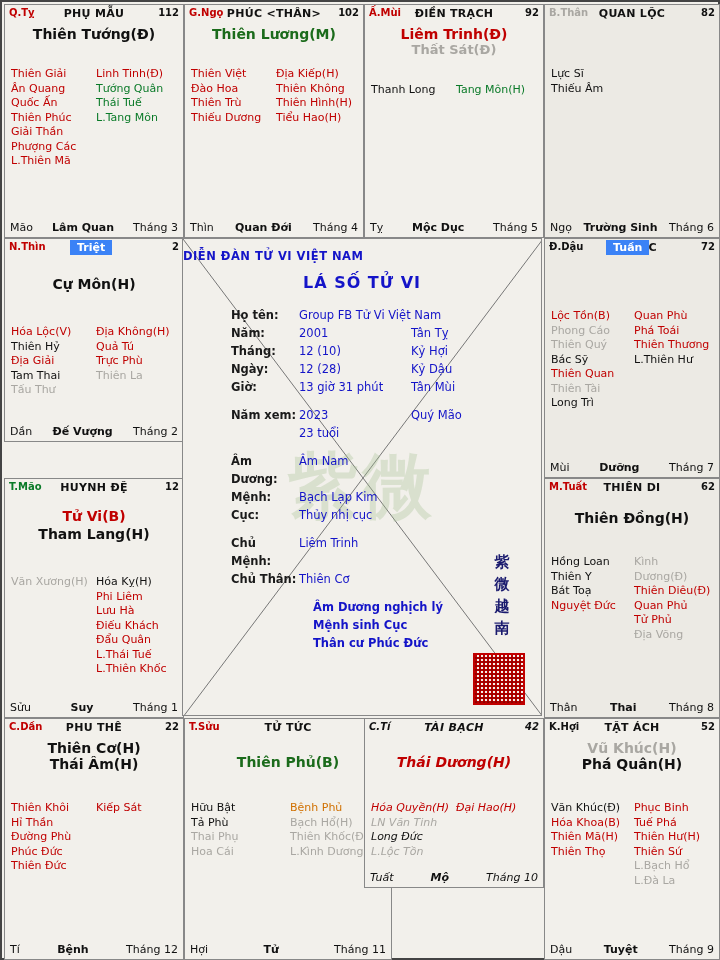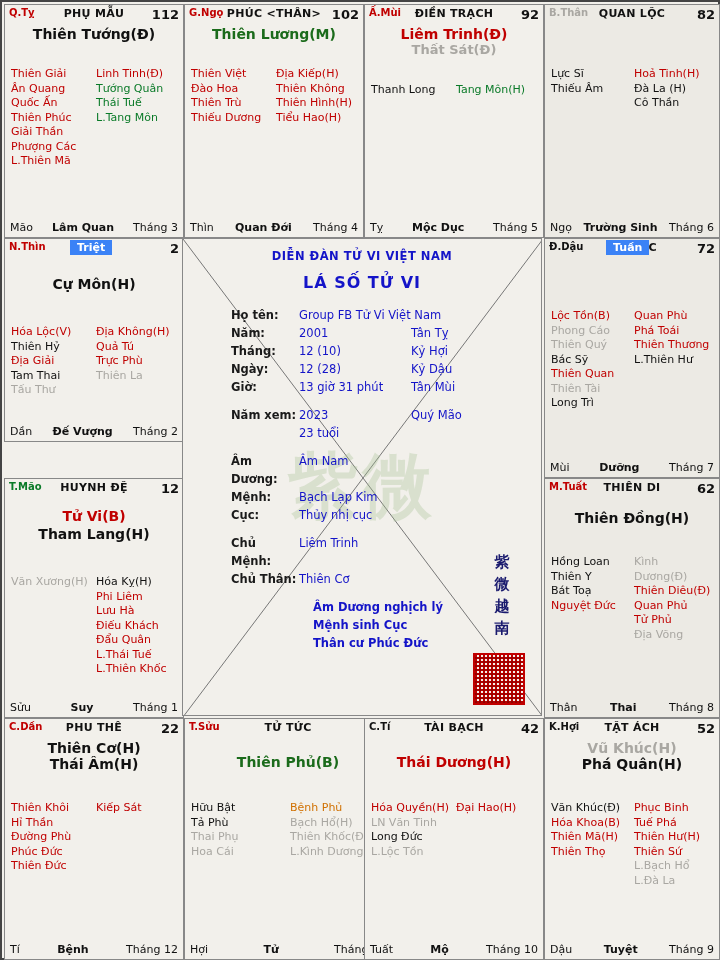--- a/index.html
+++ b/index.html
@@ -30,21 +30,21 @@
   .chead{
     position:relative;
     height:17px;
     padding:2px 4px 0 4px;
     font-size:11px;
     font-weight:bold;
     white-space:nowrap;
   }
   .chead .cnr{position:absolute;left:4px;top:2px;font-size:10px;}
   .chead .pname{position:absolute;left:0;right:0;top:2px;text-align:center;font-size:11px;letter-spacing:.3px;}
-  .chead .num{position:absolute;right:4px;top:2px;font-size:13px;}
+  .chead .num{position:absolute;right:4px;top:2px;font-size:10px;}
   .cuong{
     text-align:center;
     font-size:14px;
     font-weight:bold;
     margin-top:2px;
     line-height:16px;
   }
   .cuong2{
     text-align:center;
     font-size:13px;
@@ -94,21 +94,20 @@
     position:absolute;
     left:180px;top:236px;width:360px;height:478px;
     box-sizing:border-box;
     border:1px solid #888;
     background:#f2f0eb;
     overflow:hidden;
   }
   #center .diag{position:absolute;inset:0;}
   .ctitle{
     position:relative;
-    text-align:center;
     color:#1414c8;
     font-weight:bold;
     font-size:11.5px;
     margin-top:10px;
     letter-spacing:.5px;
   }
   .curl{
     position:relative;
     text-align:center;
     color:#c00000;
@@ -272,25 +271,20 @@
     <div class="chead">
       <span class="cnr c-grey">B.Thân</span>
       <span class="pname">QUAN LỘC</span>
       <span class="num">82</span>
     </div>
     <div class="stars" style="top:62px;">
       <div class="starcol">
         <div class="c-black">Lực Sĩ</div>
         <div class="c-black">Thiếu Âm</div>
       </div>
-      <div class="starcol right">
-        <div class="c-red">Hoả Tinh(H)</div>
-        <div class="c-black">Đà La (H)</div>
-        <div class="c-black">Cô Thần</div>
-      </div>
     </div>
     <div class="foot">
       <span class="f1">Ngọ</span>
       <span class="f2">Trường Sinh</span>
       <span class="f3">Tháng 6</span>
     </div>
   </div>
 
   <div class="cell" style="left:2px;top:236px;width:180px;height:204px;">
     <div class="chead">
@@ -457,21 +451,21 @@
         <div class="c-grey">L.Kình Dương</div>
       </div>
     </div>
     <div class="foot">
       <span class="f1">Hợi</span>
       <span class="f2">Tử</span>
       <span class="f3">Tháng 11</span>
     </div>
   </div>
 
-  <div class="cell" style="left:362px;top:716px;width:180px;height:242px;">
+  <div class="cell" style="left:362px;top:716px;width:180px;height:170px;font-style:italic;">
     <div class="chead">
       <span class="cnr c-black">C.Tí</span>
       <span class="pname">TÀI BẠCH</span>
       <span class="num">42</span>
     </div>
     <div class="cuong c-red" style="margin-top:16px;">Thái Dương(H)</div>
     <div class="stars" style="top:82px;">
       <div class="starcol">
         <div class="c-red">Hóa Quyền(H)</div>
         <div class="c-grey">LN Văn Tinh</div>

